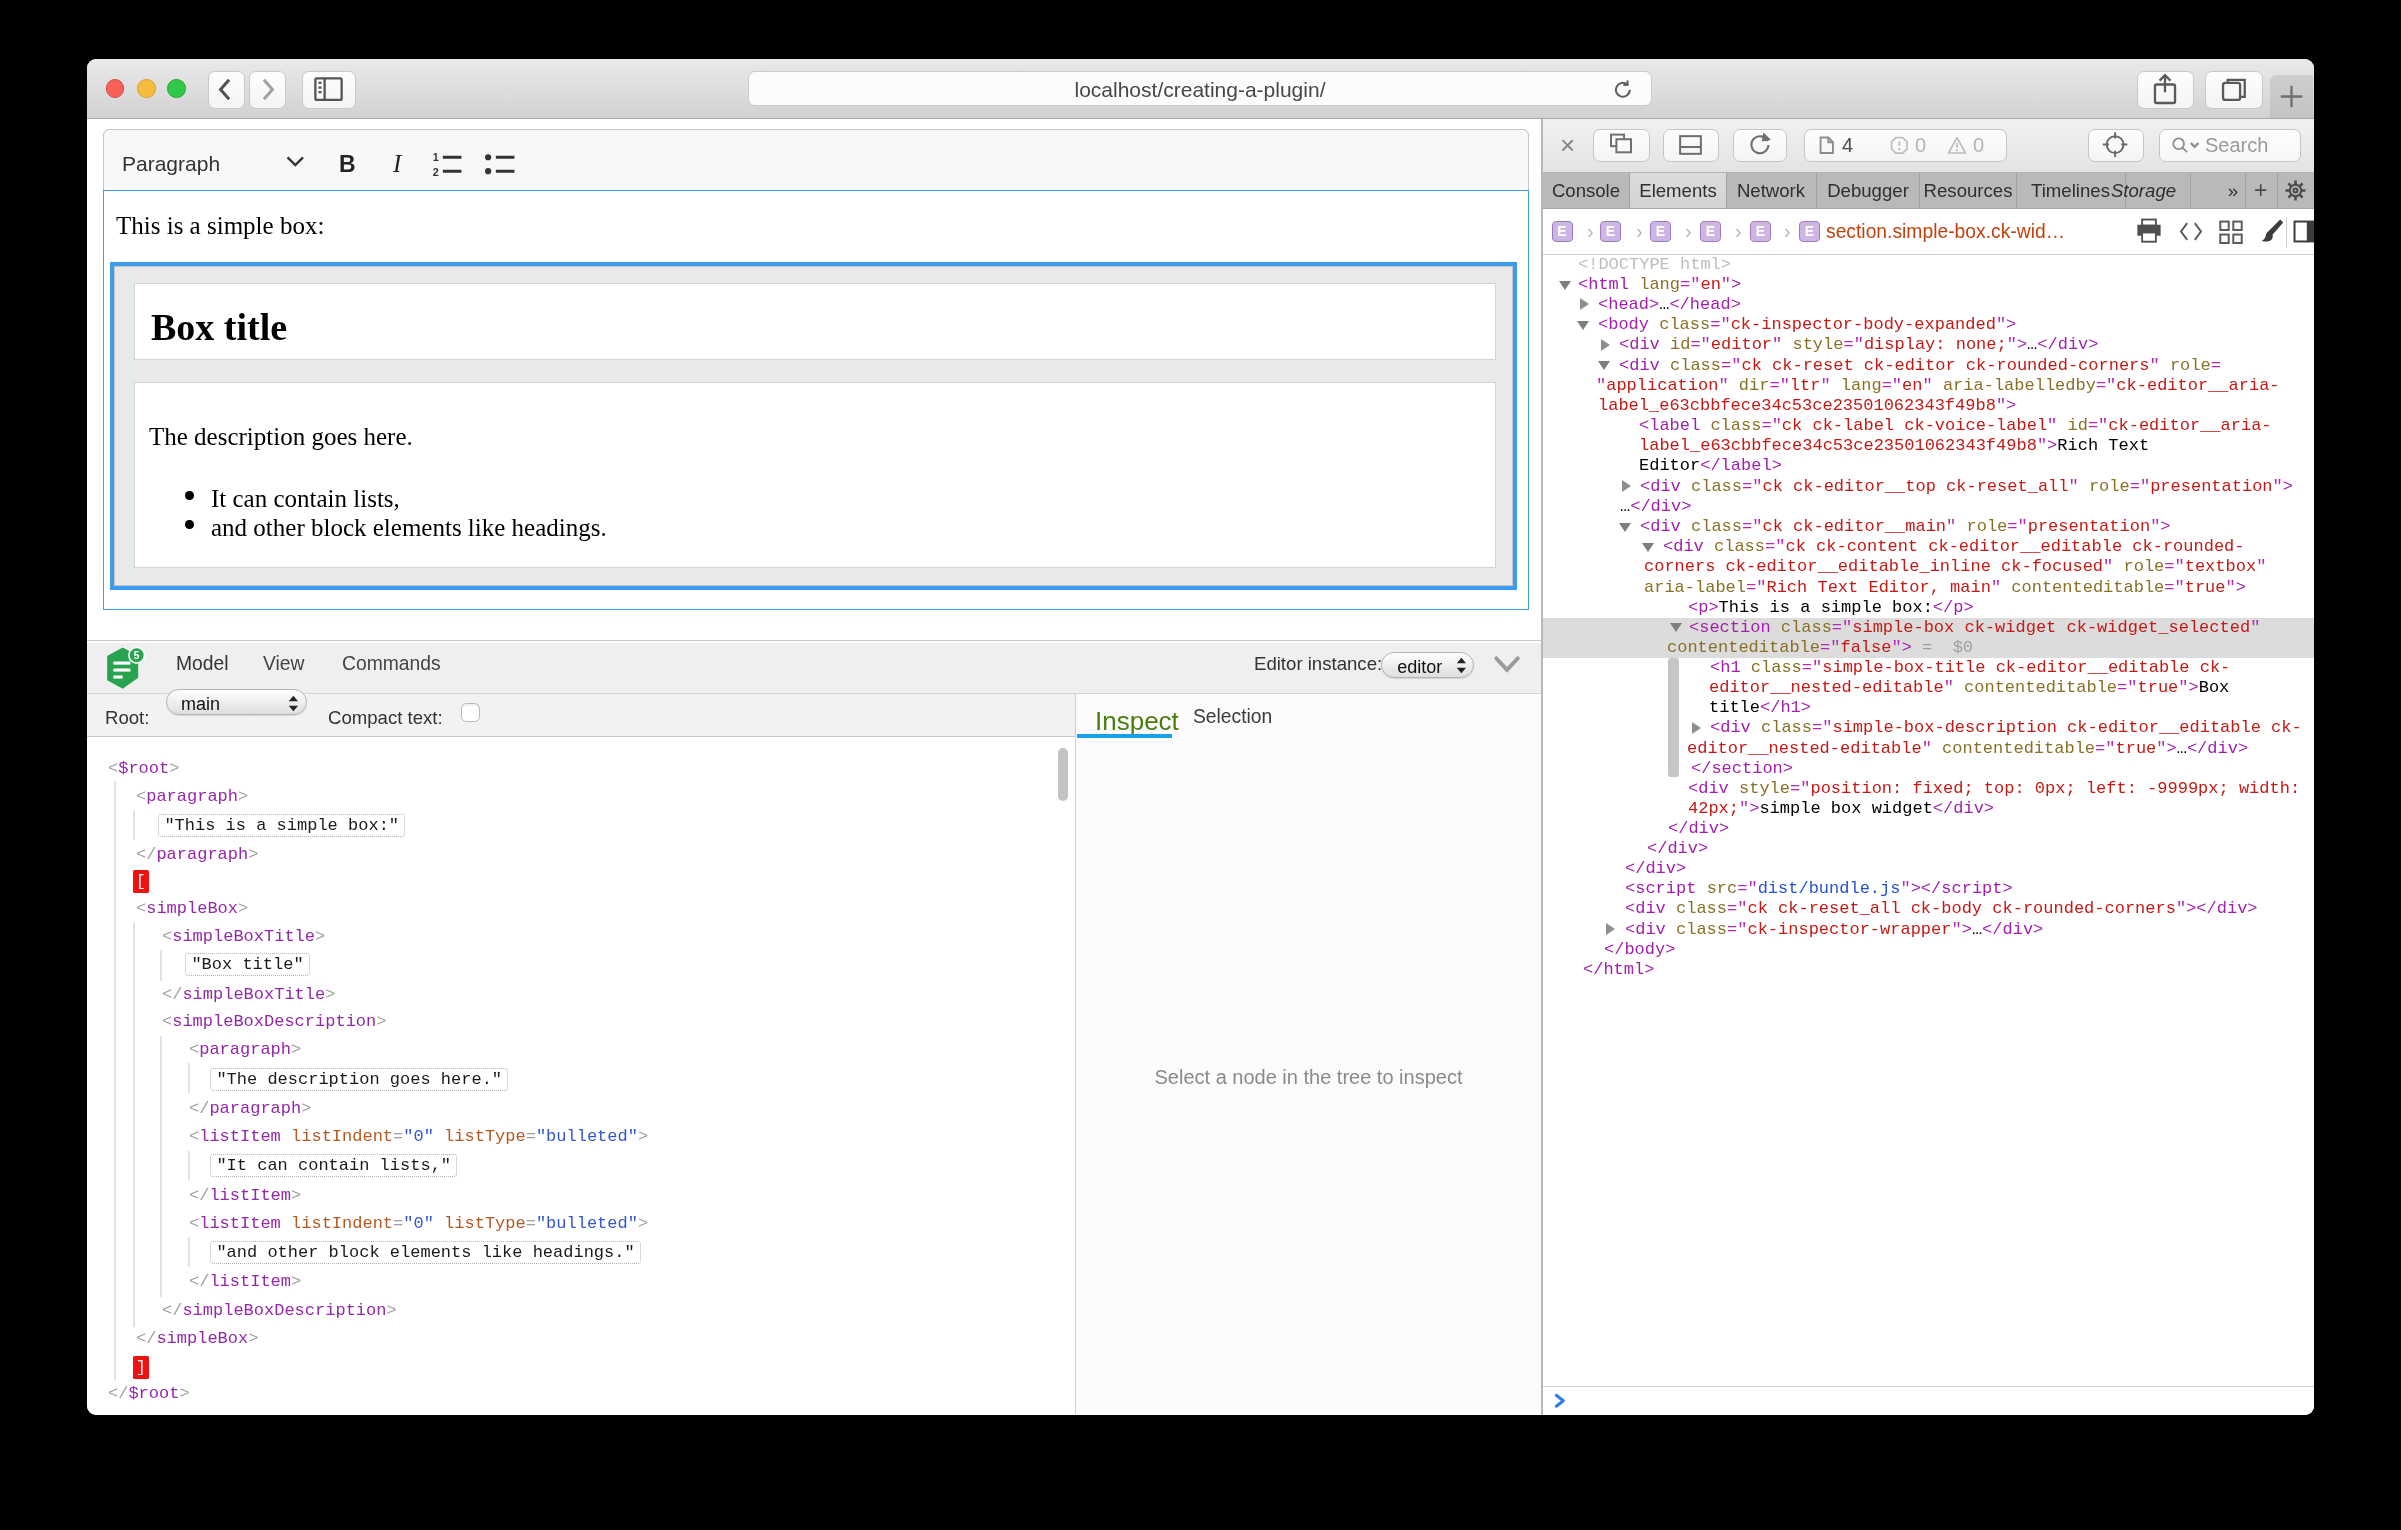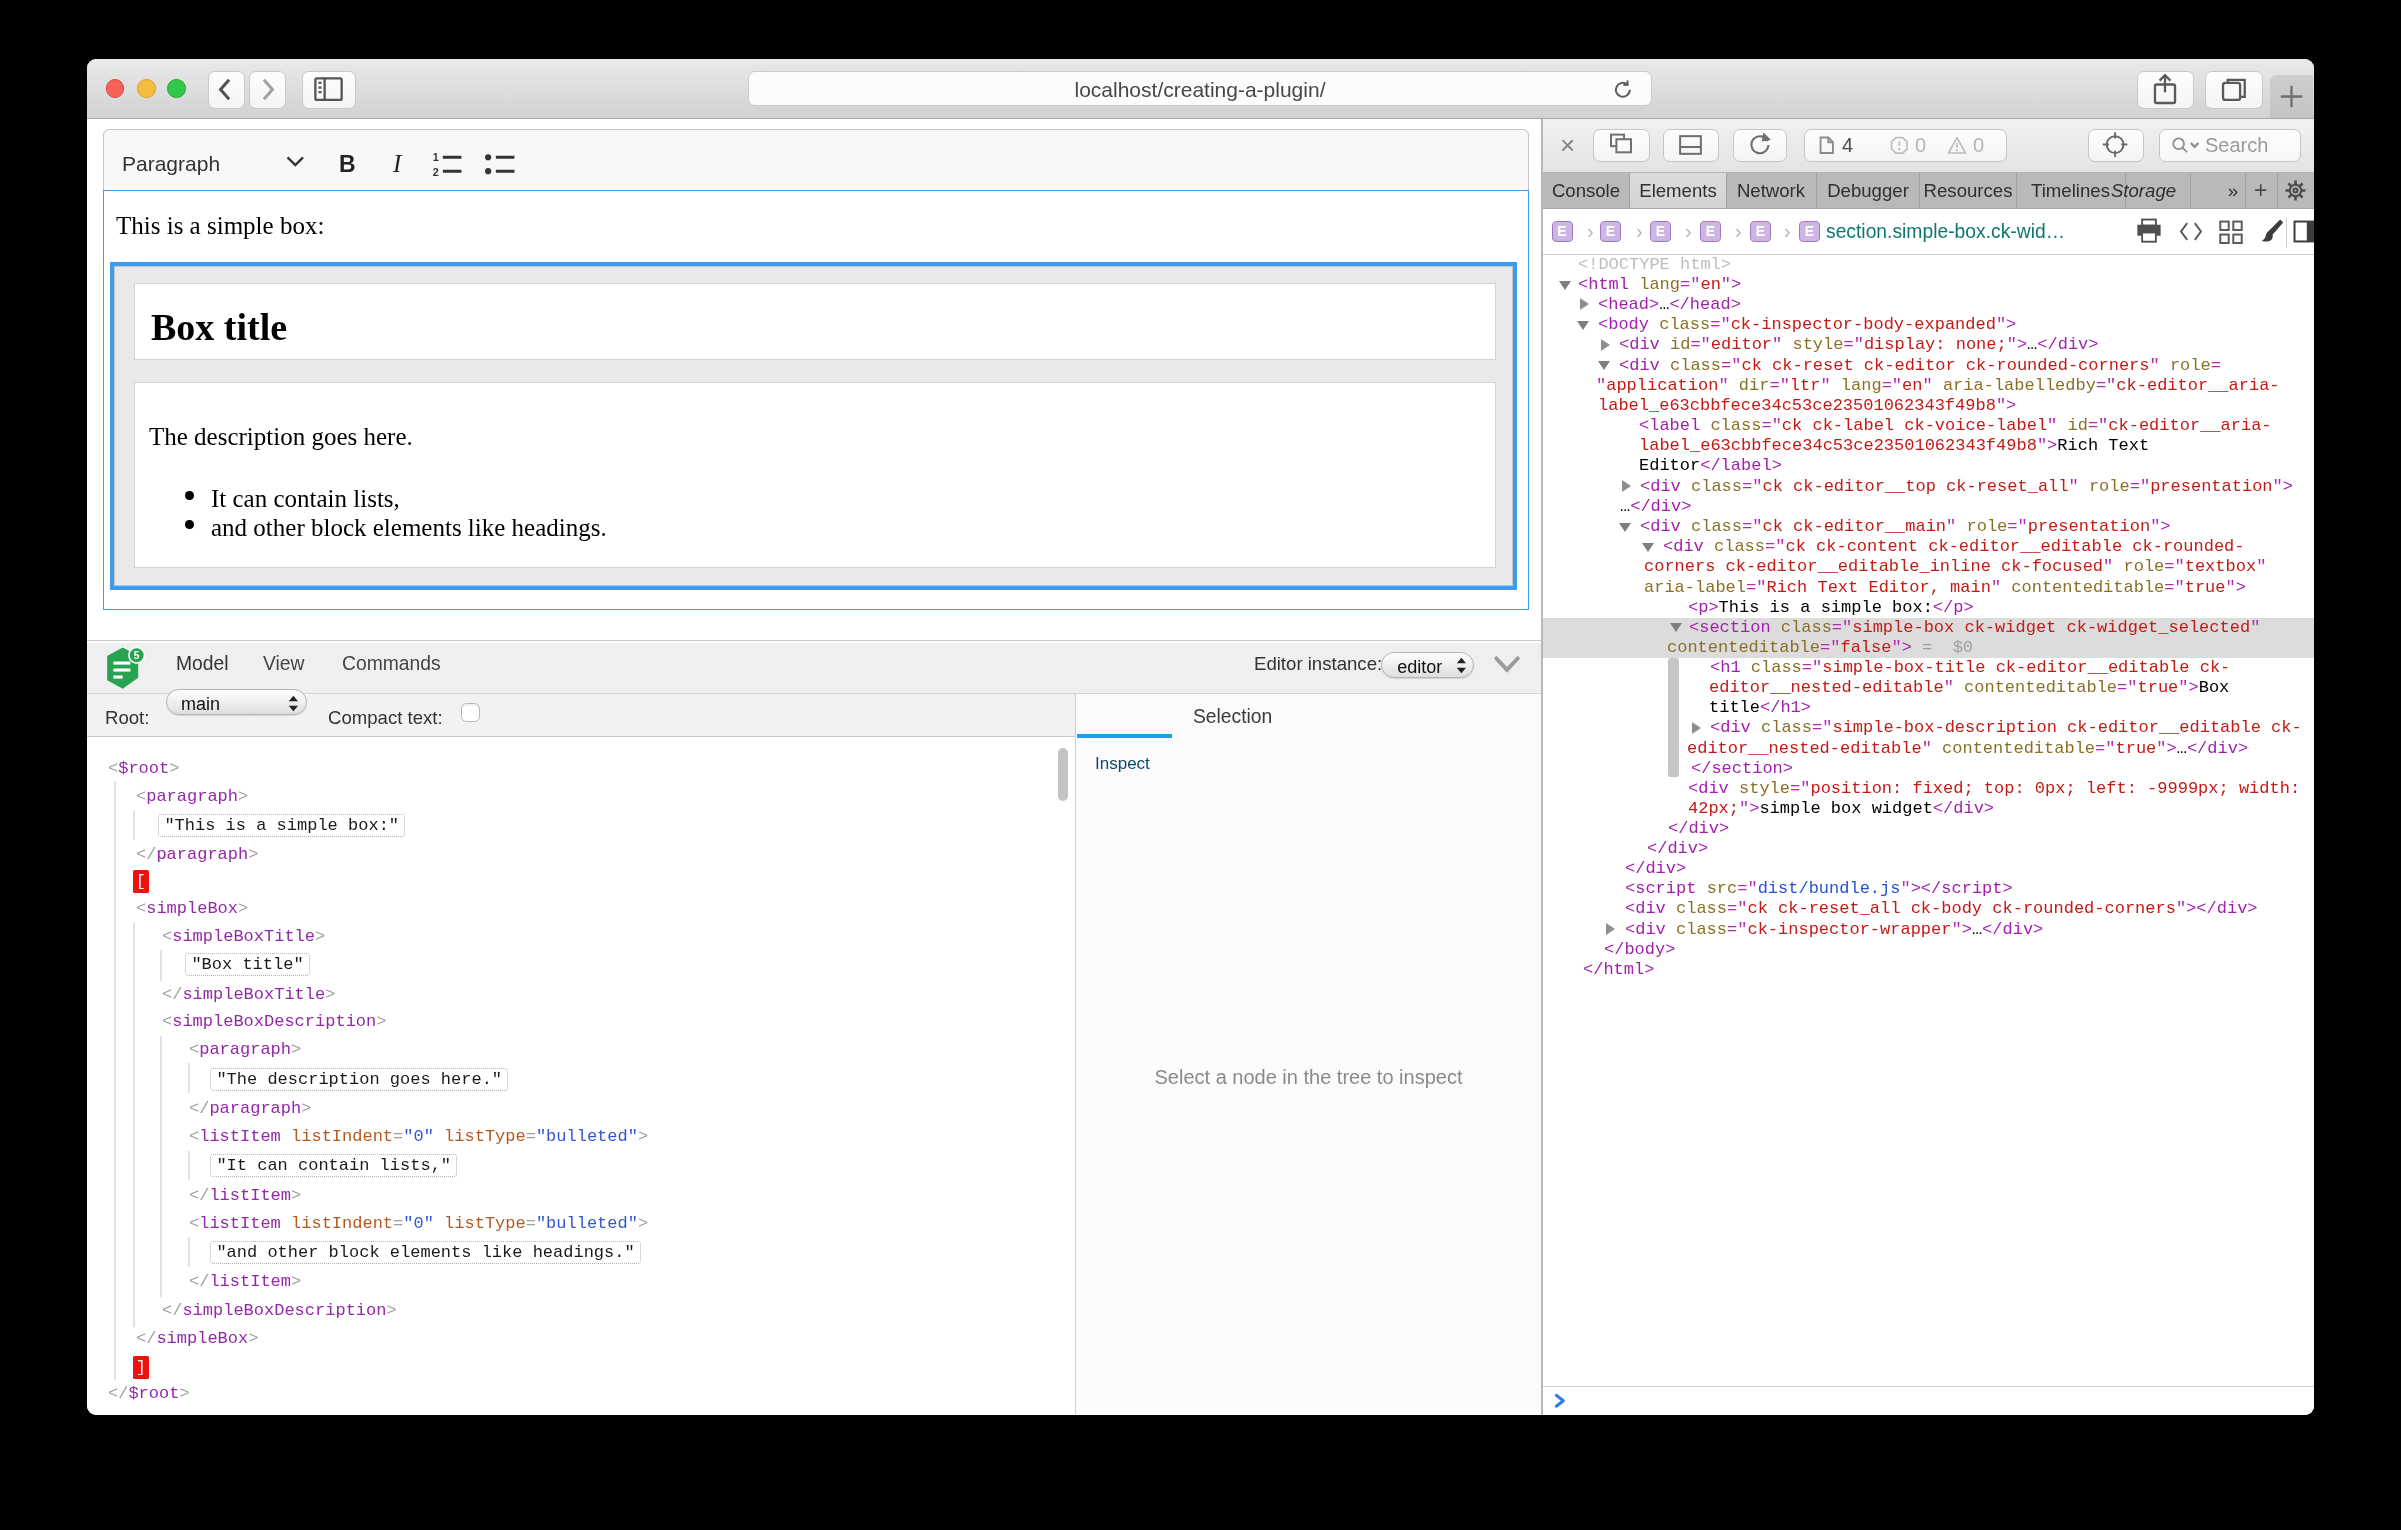--- a/index.html
+++ b/index.html
@@ -190,21 +190,21 @@
       <svg style="position:absolute;right:7.7px;top:4.6px" width="10.8" height="17" viewBox="0 0 14 22">
           <path d="M1 8 L7 1 L13 8 Z" fill="#222"></path>
           <path d="M1 14 L7 21 L13 14 Z" fill="#222"></path>
         </svg>
     </div>
     <div class="abs" style="left:241px;top:66px;font-size:18.6px;color:#333;">Compact text:</div>
     <div class="abs" style="left:374px;top:62px;width:19.3px;height:19.3px;box-sizing:border-box;border:1.5px solid #b9b9b9;border-radius:5.4px;background:#fff;box-shadow:inset 0 1.5px 1.5px rgba(0,0,0,.08);"></div>
     <div class="abs" style="left:971px;top:107px;width:10px;height:53px;background:#c3c3c3;border-radius:5.4px;"></div>
     <div class="abs" style="left:988px;top:53px;width:0.8px;height:723px;background:#cfcfcf;"></div>
 
-    <div class="abs" style="left:1008px;top:65px;font-size:17px;color:#0c4a6e;margin-top:48px;">Inspect</div>
+    <div class="abs" style="left:1008px;top:65px;font-size:26px;color:#4d7c0f;">Inspect</div>
     <div class="abs" style="left:1106px;top:65px;font-size:19.3px;color:#3a3a3a;">Selection</div>
     <div class="abs" style="left:990px;top:93px;width:95px;height:3.9px;background:#19a0f0;"></div>
     <div class="abs" style="left:989px;top:425px;width:465px;text-align:center;font-size:20px;color:#8a8a8a;">Select a node in the tree to inspect</div>
 
     <div class="guide" style="left:27px;top:140px;height:599px;"></div>
     <div class="guide" style="left:46px;top:169px;height:30px;"></div>
     <div class="guide" style="left:46px;top:281px;height:405px;"></div>
     <div class="guide" style="left:73px;top:309px;height:31px;"></div>
     <div class="guide" style="left:73px;top:395px;height:261px;"></div>
     <div class="guide" style="left:101px;top:422px;height:30px;"></div>
@@ -338,21 +338,21 @@
         <div class="barrow" style="left:44px;">›</div>
       <div class="ebadge" style="left:57px;">E</div>
         <div class="barrow" style="left:93px;">›</div>
       <div class="ebadge" style="left:107px;">E</div>
         <div class="barrow" style="left:142px;">›</div>
       <div class="ebadge" style="left:157px;">E</div>
         <div class="barrow" style="left:192px;">›</div>
       <div class="ebadge" style="left:207px;">E</div>
         <div class="barrow" style="left:241px;">›</div>
       <div class="ebadge" style="left:256px;">E</div>
-      <div style="position:absolute;left:283px;top:11.6px;font-size:19.3px;color:#0f766e;">section.simple-box.ck-wid…</div>
+      <div style="position:absolute;left:283px;top:11.6px;font-size:19.3px;color:#c2410c;">section.simple-box.ck-wid…</div>
       <svg style="position:absolute;left:592px;top:9.3px" width="28" height="26" viewBox="0 0 36 34">
           <g fill="none" stroke="#4f4f4f" stroke-width="2.4">
             <rect x="9" y="2" width="18" height="8"></rect>
             <rect x="4" y="10" width="28" height="12" fill="#4f4f4f"></rect>
             <rect x="9" y="19" width="18" height="12" fill="#fff"></rect>
           </g>
         </svg>
       <svg style="position:absolute;left:635px;top:10.8px" width="26" height="23" viewBox="0 0 34 30">
           <g fill="none" stroke="#5a5a5a" stroke-width="2.6">
             <path d="M12 4 L4 15 L12 26"></path>

